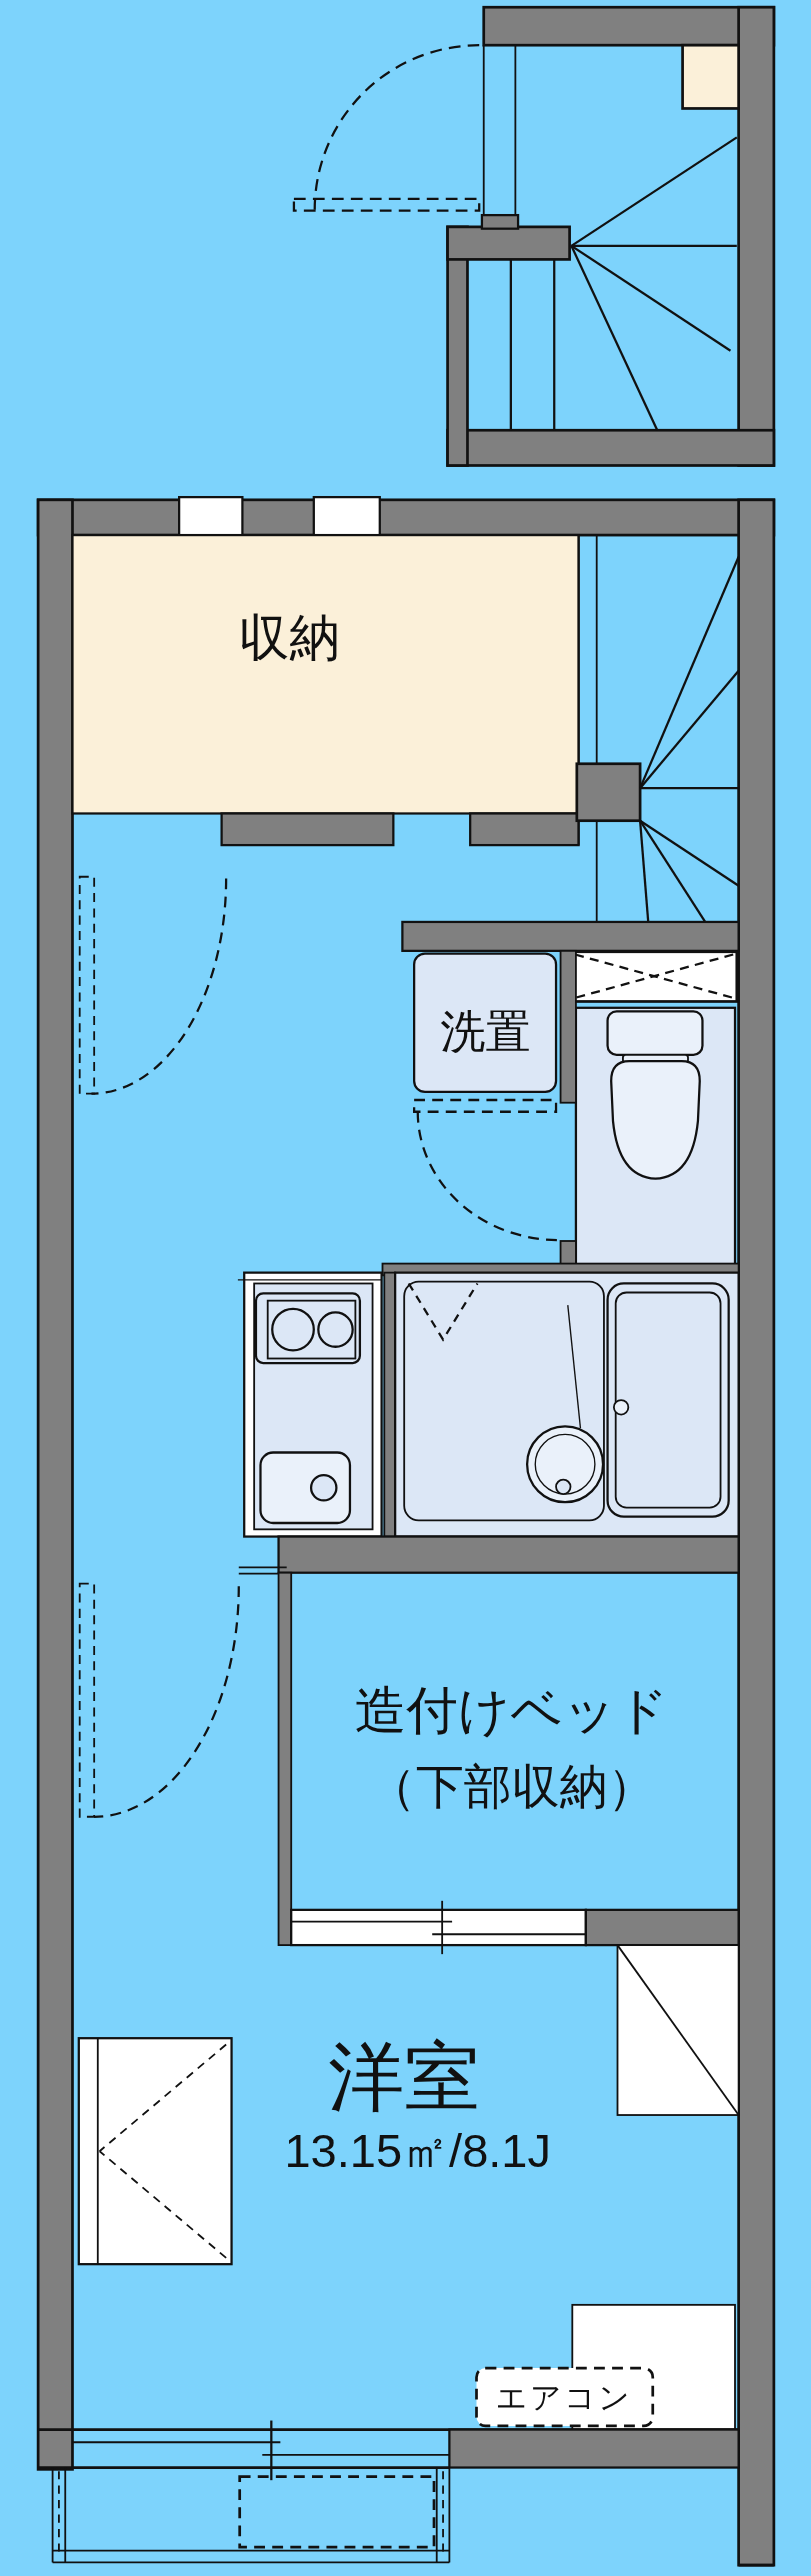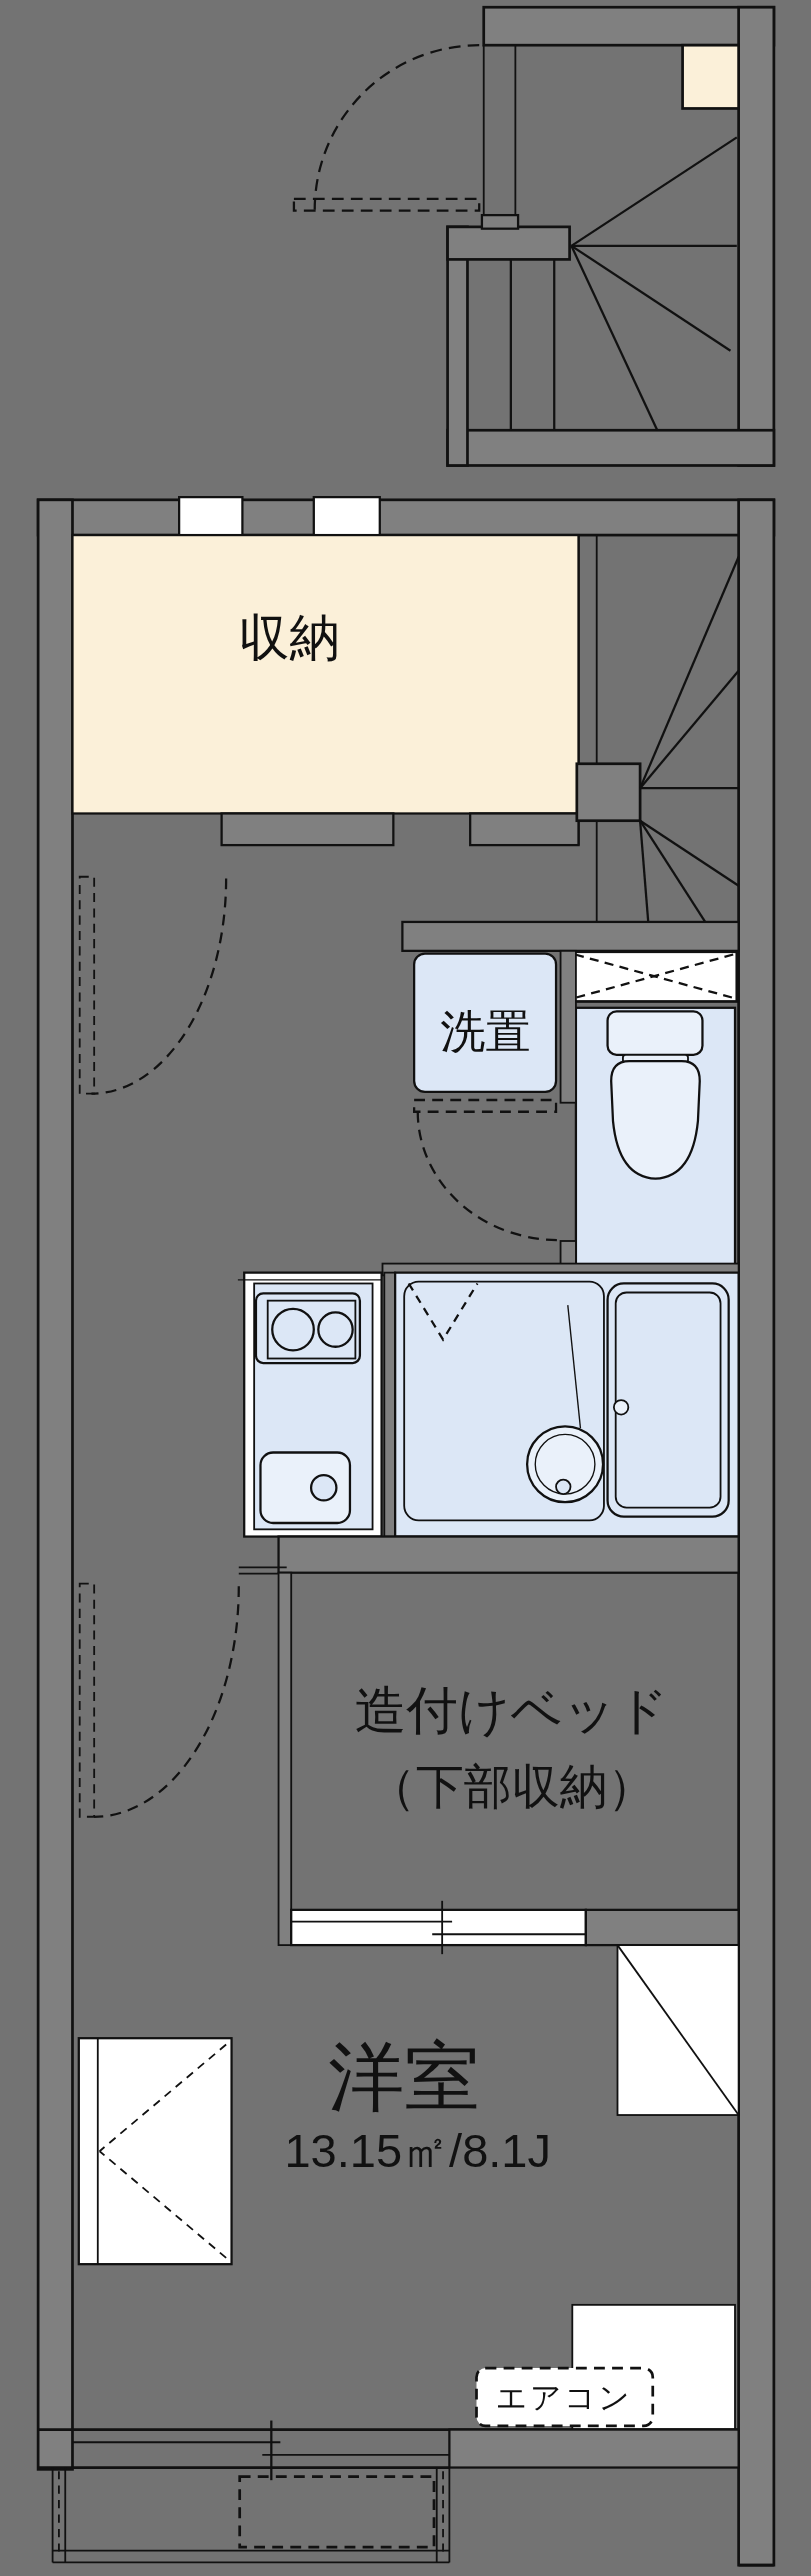--- a/index.html
+++ b/index.html
@@ -1,16 +1,16 @@
 <!DOCTYPE html>
 <html style="font-size:14.5px"><head>
 <meta charset="utf-8">
 <style>
   html,body{margin:0;padding:0;background:#ffffff;}
-  .plan-wrap{width:812px;height:2576px;position:relative;background:#737373;
+  .plan-wrap{width:812px;height:2576px;position:relative;background:#7dd3fc;
              font-family:"Liberation Sans",sans-serif;}
   svg{display:block;}
   text{font-family:"Liberation Sans",sans-serif;fill:#111;}
 </style>
 </head>
 <body>
 
 <div class="plan-wrap">
 <svg width="812" height="2576" viewBox="0 0 898 2850">
 

